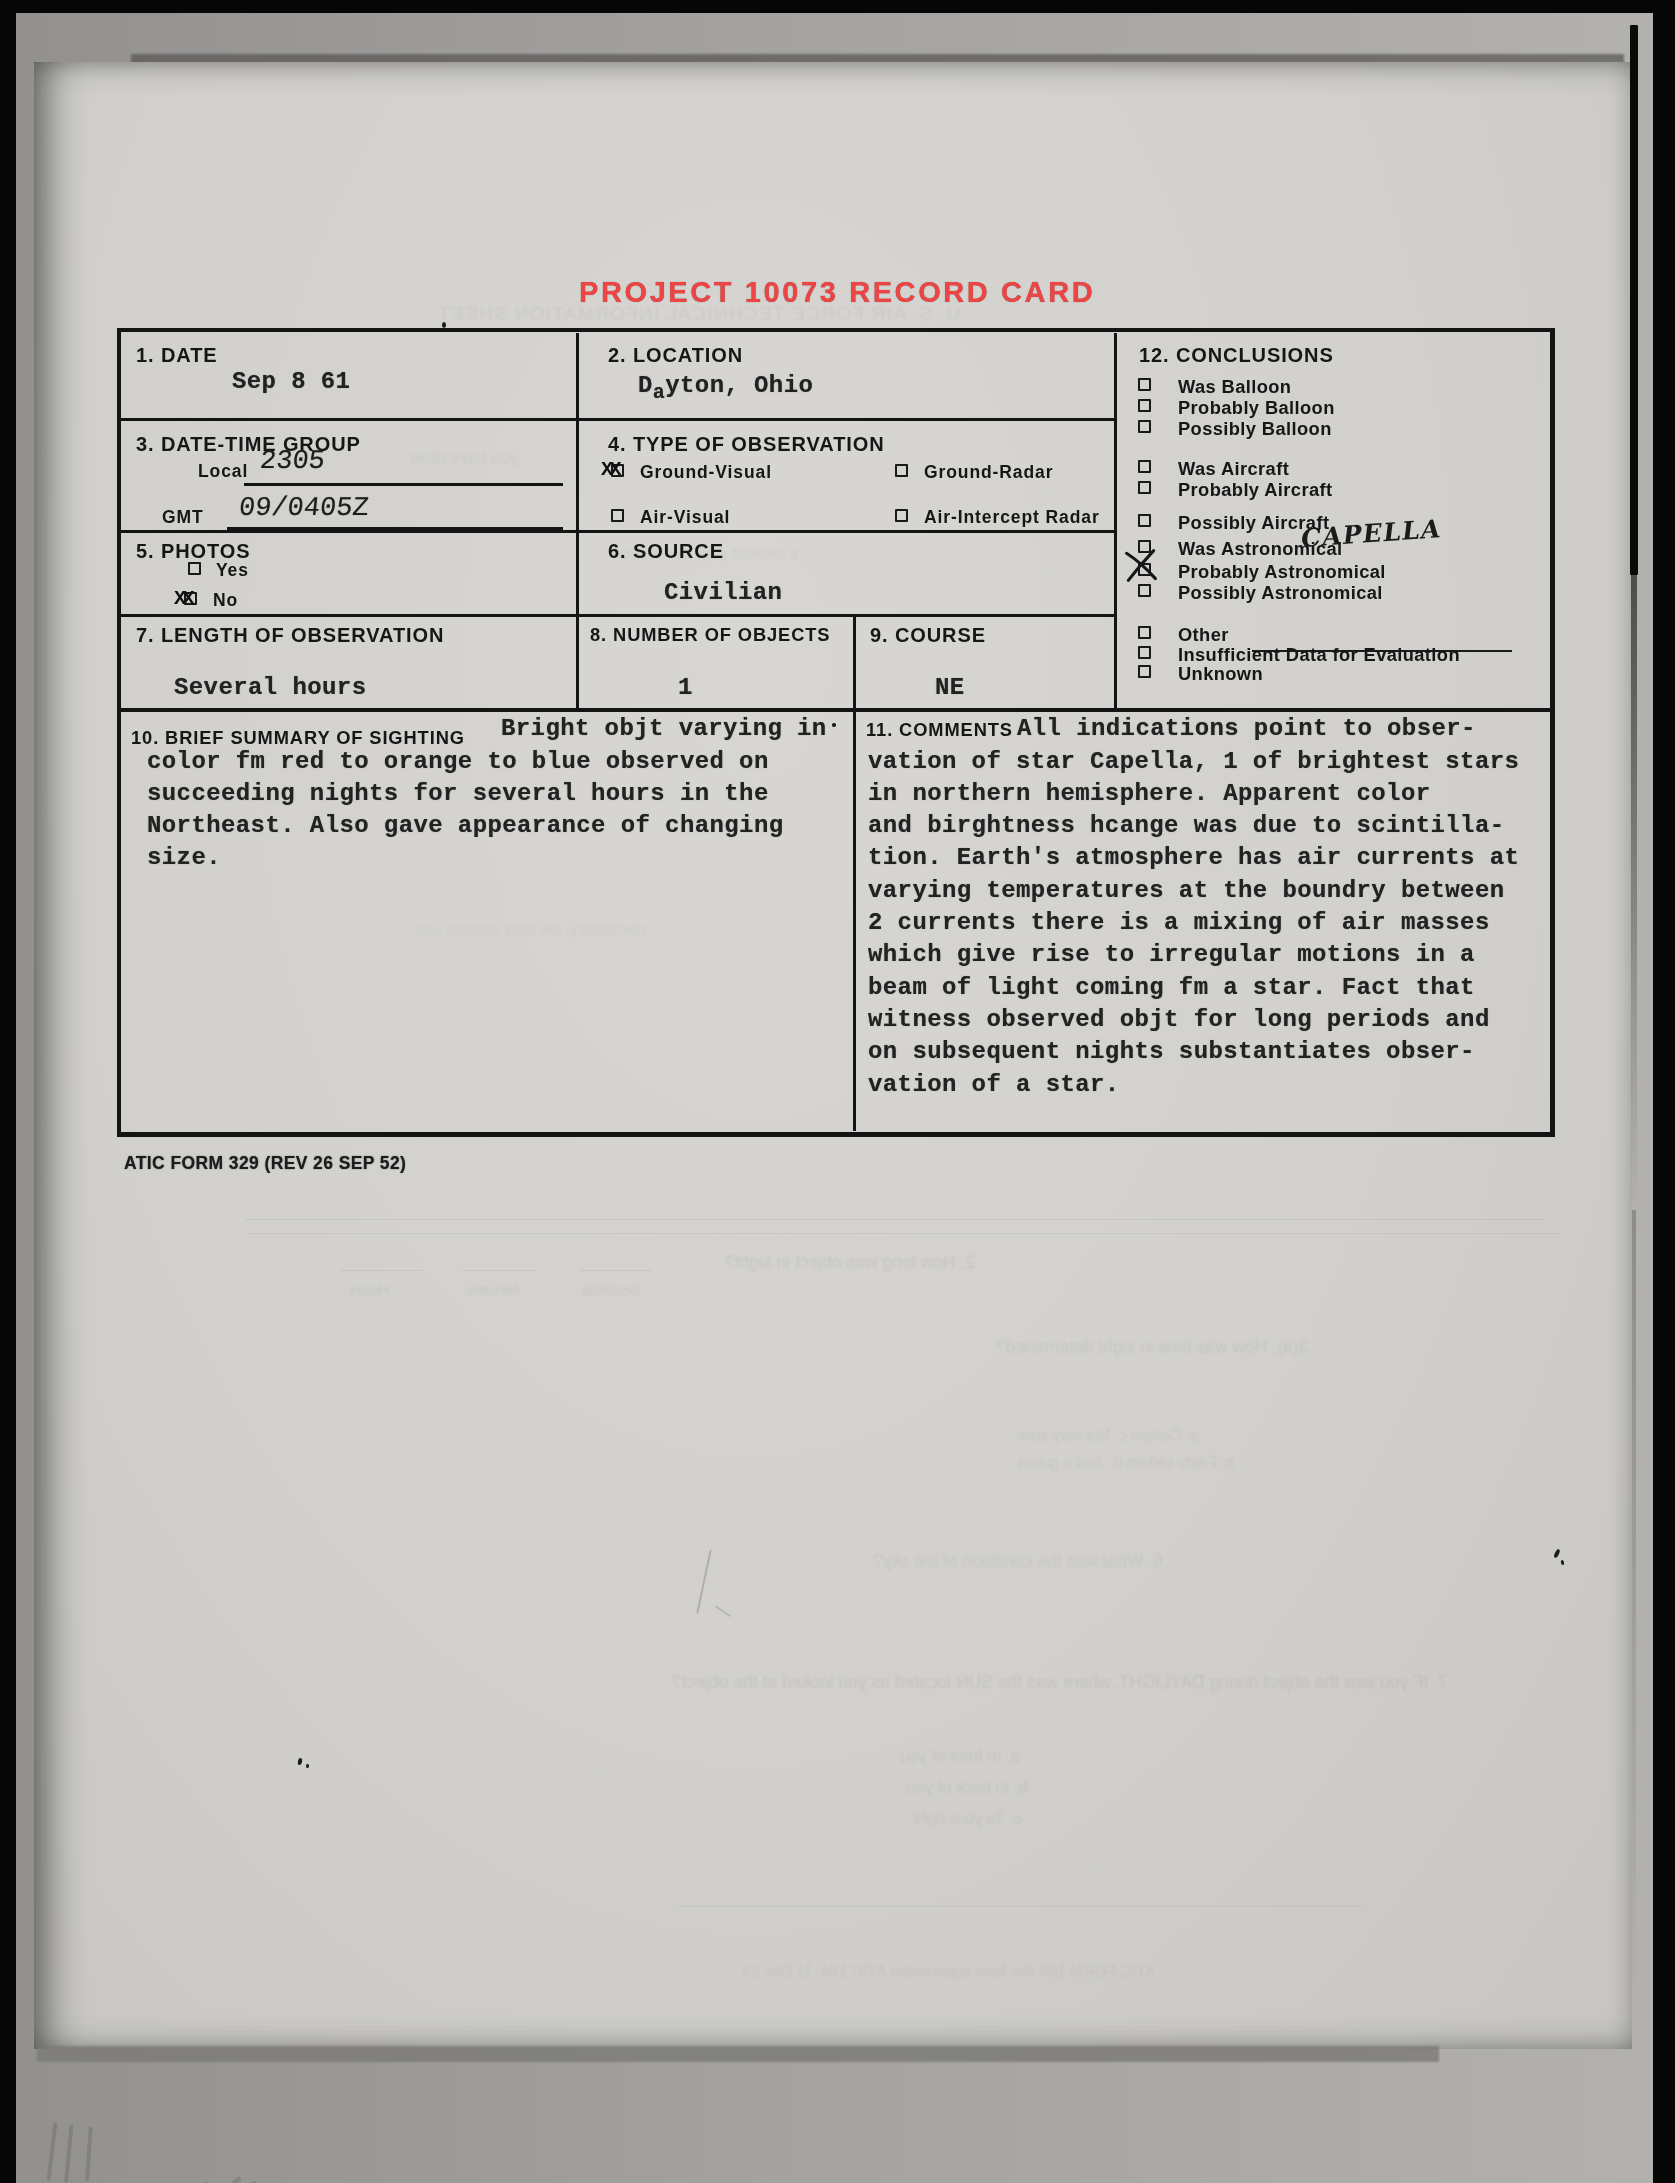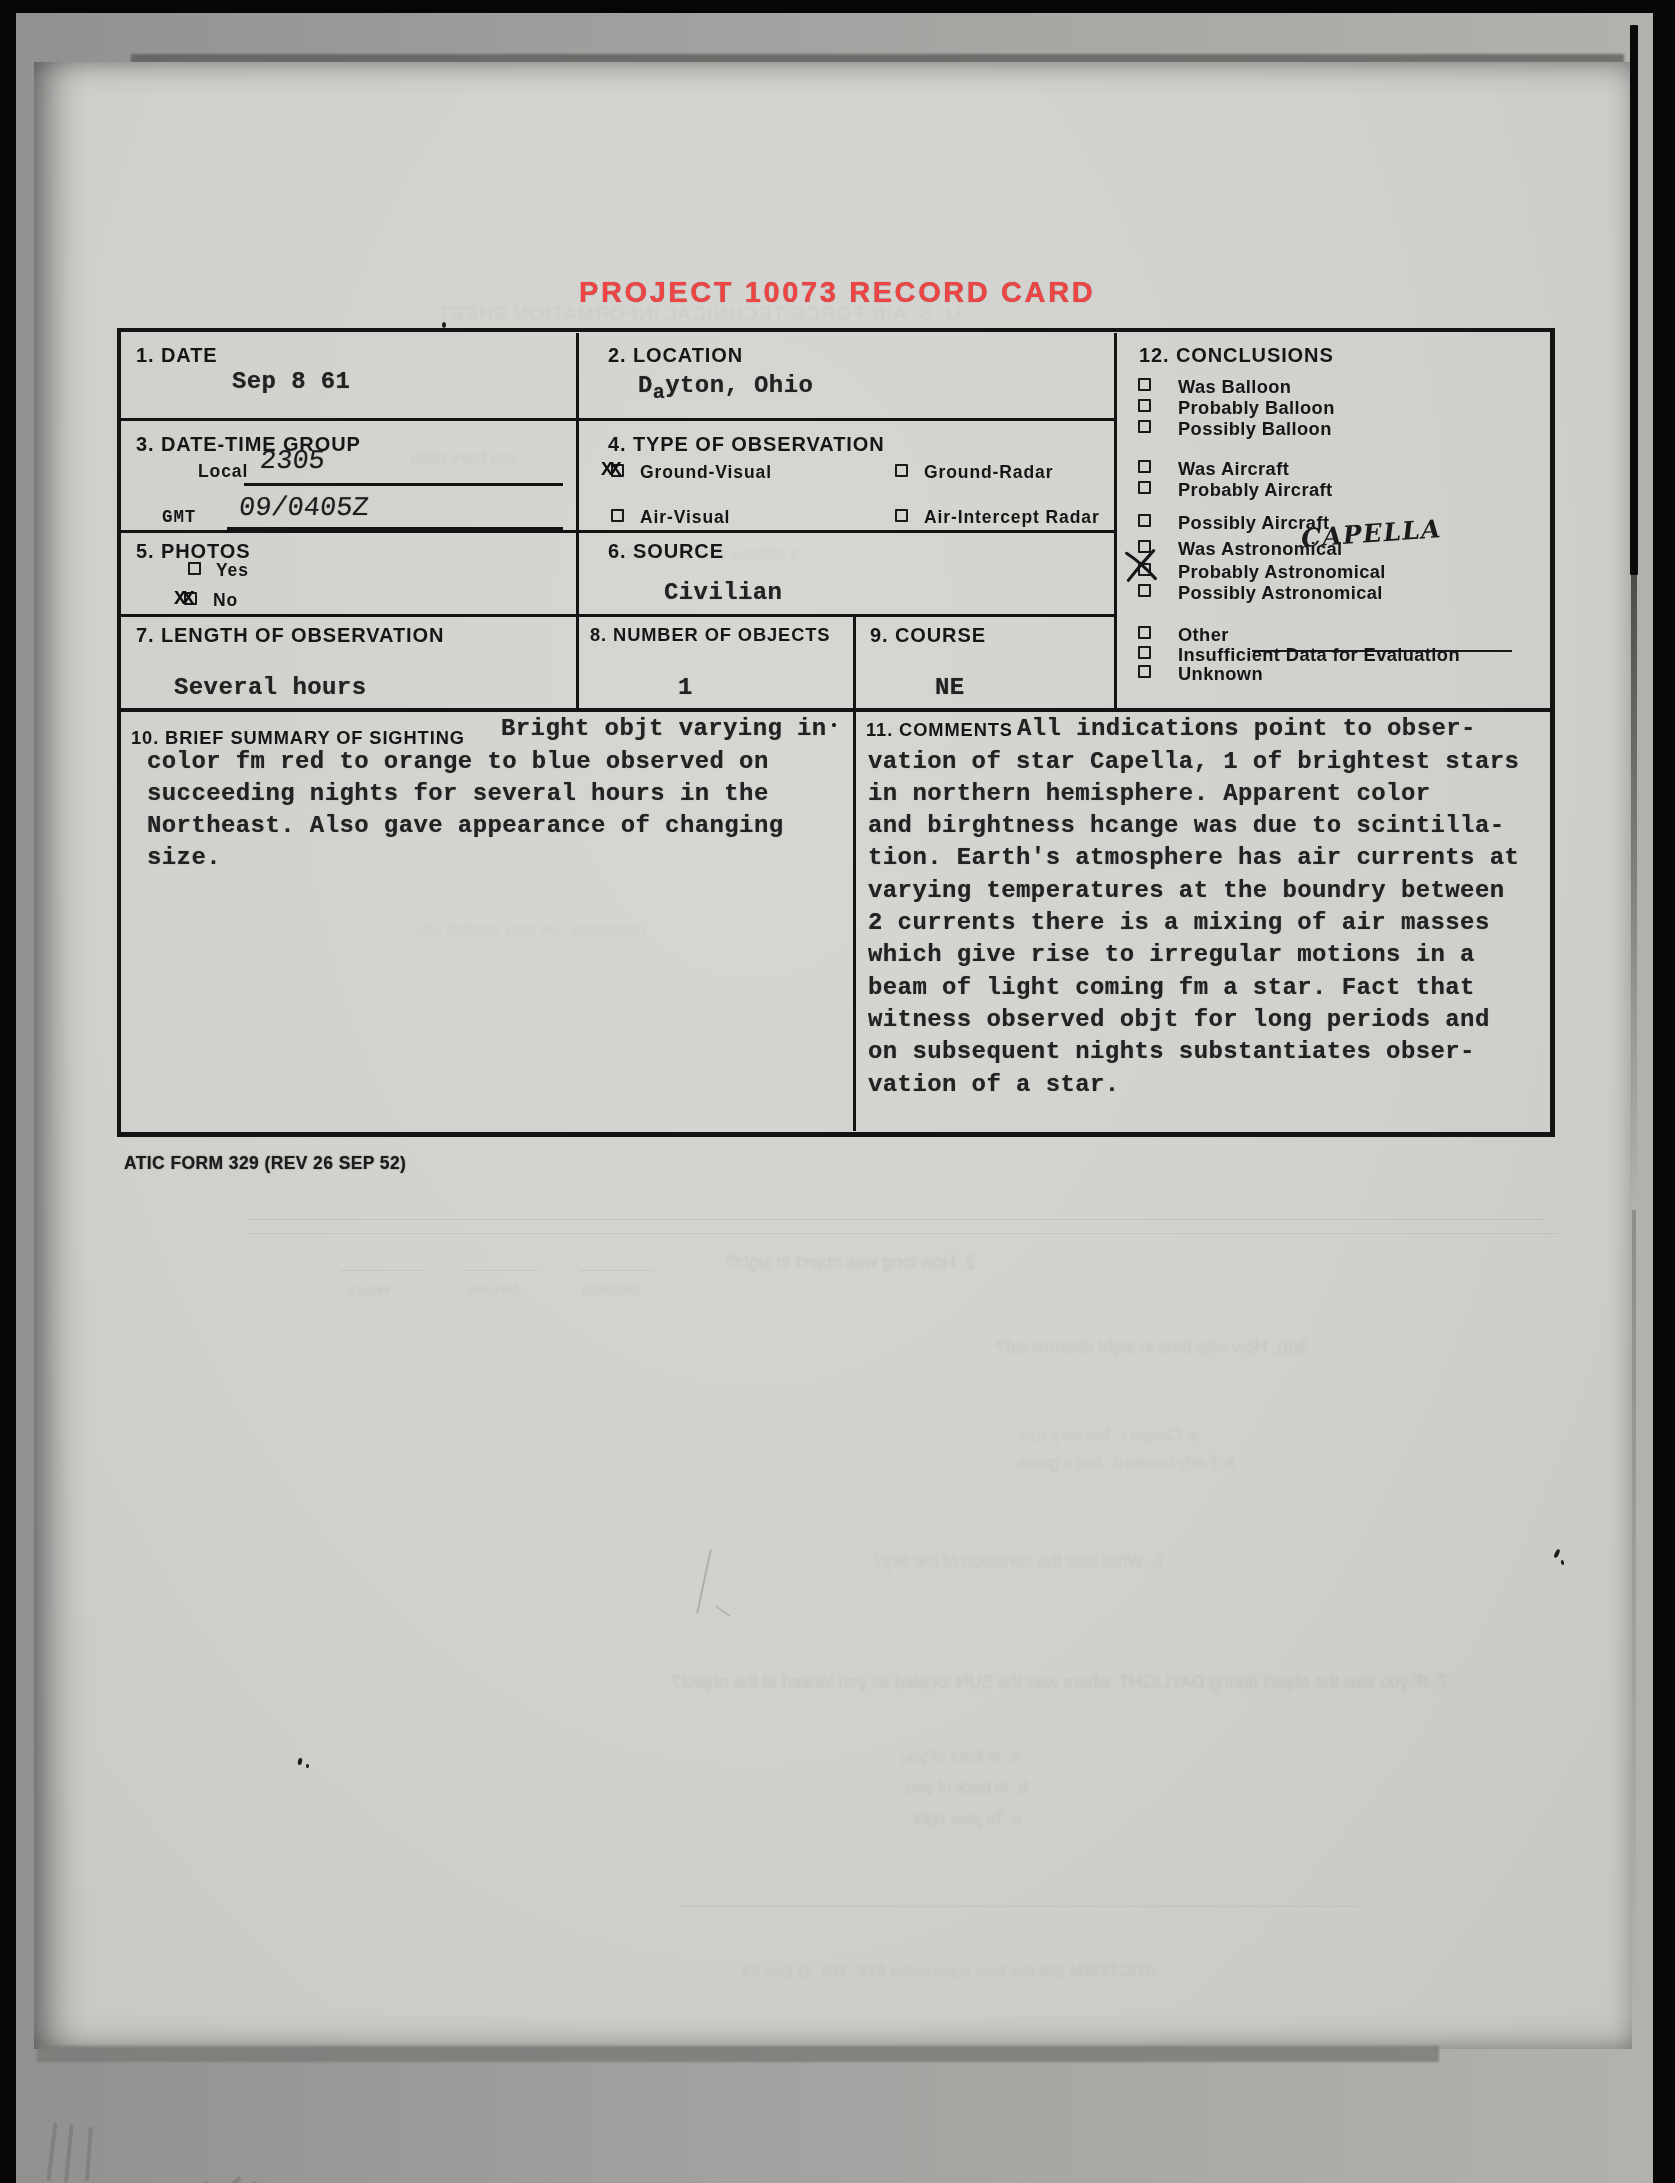--- a/index.html
+++ b/index.html
@@ -101,21 +101,21 @@
   <div class="hdr" style="left:136px; top:344px;">1. DATE</div>
   <div class="mono" style="left:232px; top:368px;">Sep 8 61</div>
 
   <div class="hdr" style="left:608px; top:344px;">2. LOCATION</div>
   <div class="mono" style="left:638px; top:372px;"><span>D</span><span class="sub">a</span><span>yton, Ohio</span></div>
 
   <div class="hdr" style="left:136px; top:433px;">3. DATE-TIME GROUP</div>
   <div class="hdr hdr40" style="left:162px; top:461px;margin-left:36px;">Local</div>
   <div class="tl" style="left:244px; top:483px; width:319px; height:2.6px;"></div>
   <div class="hand" style="left:260px; top:446px;">2305</div>
-  <div class="hdr hdr40" style="left:162px; top:507px;font-family:Liberation Mono, monospace;">GMT</div>
+  <div class="hdr hdr40" style="left:162px; top:507px;">GMT</div>
   <div class="tl" style="left:227px; top:527px; width:336px; height:2.6px;"></div>
   <div class="hand" style="left:239px; top:493px;">09/0405Z</div>
 
   <div class="hdr" style="left:608px; top:433px;">4. TYPE OF OBSERVATION</div>
   <span class="cb" style="left:611px; top:464px;"></span>
   <span class="cbmark" style="left:601px; top:458px;">XX</span>
   <div class="hdr hdr40" style="left:640px; top:462px;">Ground-Visual</div>
   <span class="cb" style="left:895px; top:464px;"></span>
   <div class="hdr hdr40" style="left:924px; top:462px;">Ground-Radar</div>
   <span class="cb" style="left:611px; top:509px;"></span>

